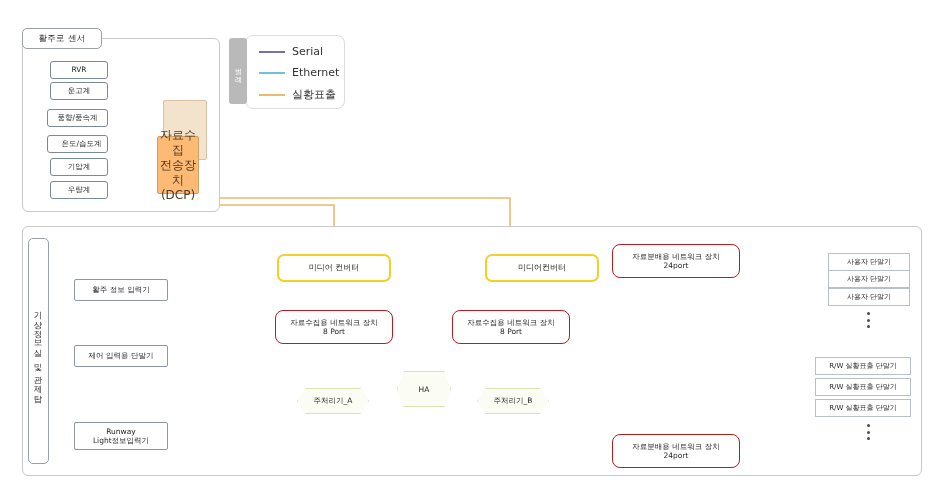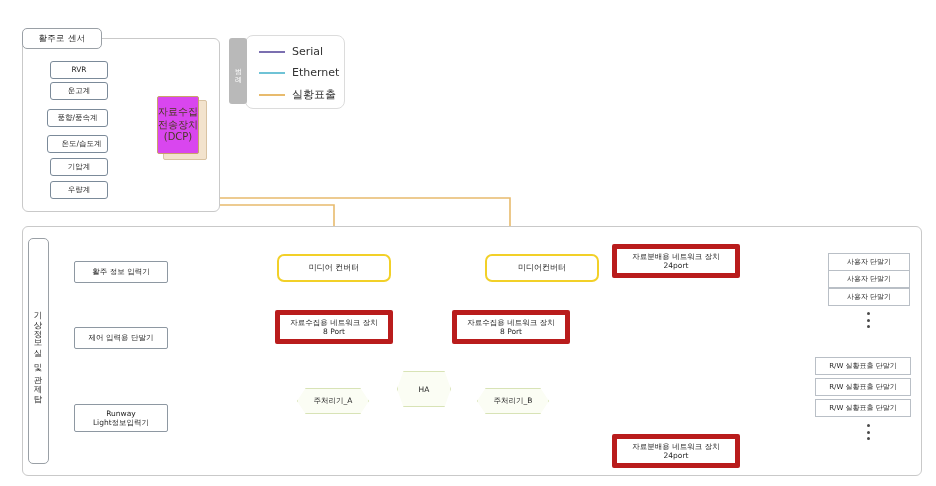--- a/index.html
+++ b/index.html
@@ -57,56 +57,58 @@
     background:#ffffff;
     white-space:pre-line;
   }
   .n-sensor{
     border:1px solid #7b8a99;
     border-radius:3px;
     font-size:7.5px;
   }
   .n-dcp{
     border:1px solid #caa26a;
-    background:#d946ef;
+    background:#fdba74;
     border-radius:2px;
-    font-size:10px;
+    font-size:12px;
     color:#4a3a22;
     z-index:3;
+    margin-top:40px;
   }
   .n-dcp-shadow{
     position:absolute;
     border:1px solid #d9c3a3;
     background:#f3e3cd;
     border-radius:2px;
     z-index:2;
   }
   .n-mc{
     border:2px solid #f2d028;
     border-radius:7px;
     background:#ffffff;
     font-size:8px;
   }
   .n-sw{
-    border:5px solid #b91c1c;
-    border-radius:2px;
+    border:1px solid #b91c1c;
+    border-radius:8px;
     background:#ffffff;
     font-size:7.5px;
   }
   .n-term{
     border:1px solid #b9bfc6;
     border-radius:0;
     background:#ffffff;
     font-size:7px;
   }
   .n-input{
     border:1px solid #8e98a2;
     border-radius:2px;
     background:#ffffff;
     font-size:7.5px;
+    margin-top:18px;
   }
   .hexbox{
     position:absolute;
     display:flex;align-items:center;justify-content:center;
     text-align:center;
     font-size:7.5px;
     color:#1f1f1f;
     background:#fbfdf4;
     border:1px solid #d8e3b6;
     -webkit-clip-path:polygon(12% 0,88% 0,100% 50%,88% 100%,12% 100%,0 50%);

